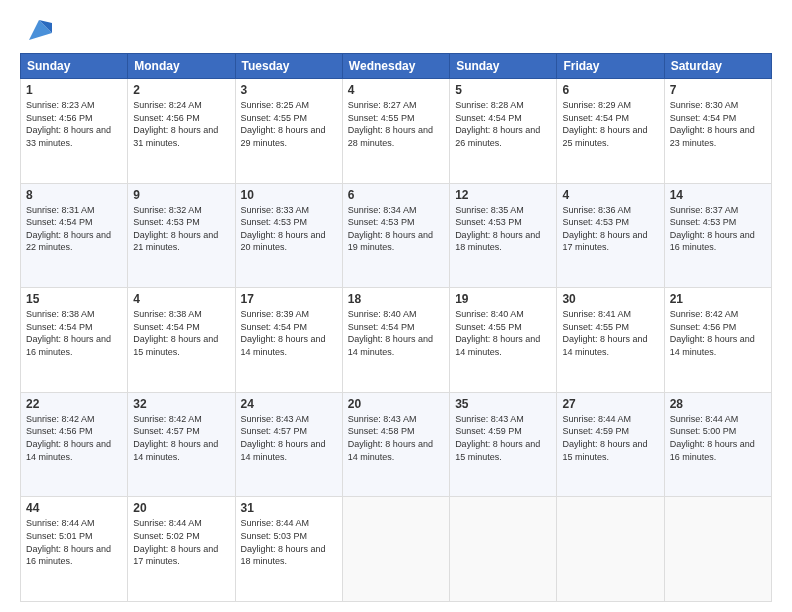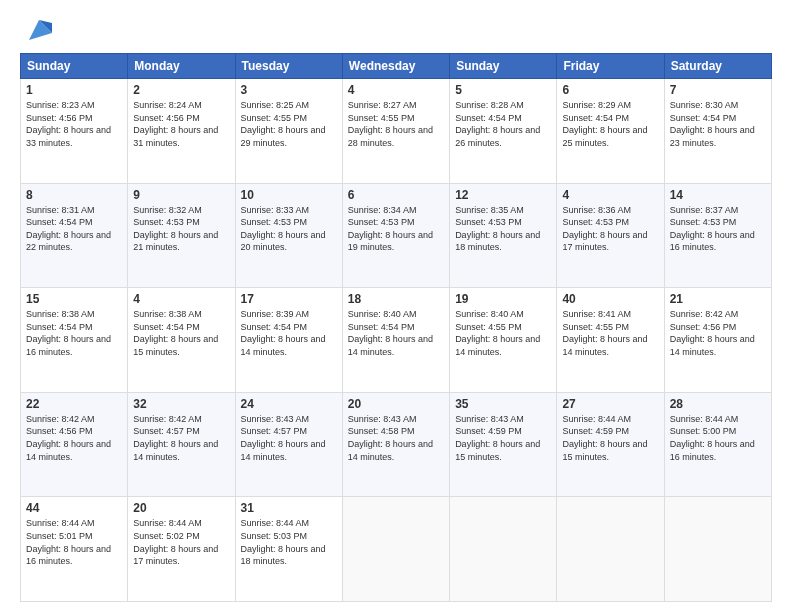--- a/index.html
+++ b/index.html
@@ -287,21 +287,21 @@
       </td>
           <td>
         <span class="day-number">19</span>
         <div class="cell-content">
           Sunrise: 8:40 AM<br>
           Sunset: 4:55 PM<br>
           Daylight: 8 hours and 14 minutes.
         </div>
       </td>
           <td>
-        <span class="day-number">40</span>
+        <span class="day-number">30</span>
         <div class="cell-content">
           Sunrise: 8:41 AM<br>
           Sunset: 4:55 PM<br>
           Daylight: 8 hours and 14 minutes.
         </div>
       </td>
           <td>
         <span class="day-number">21</span>
         <div class="cell-content">
           Sunrise: 8:42 AM<br>

